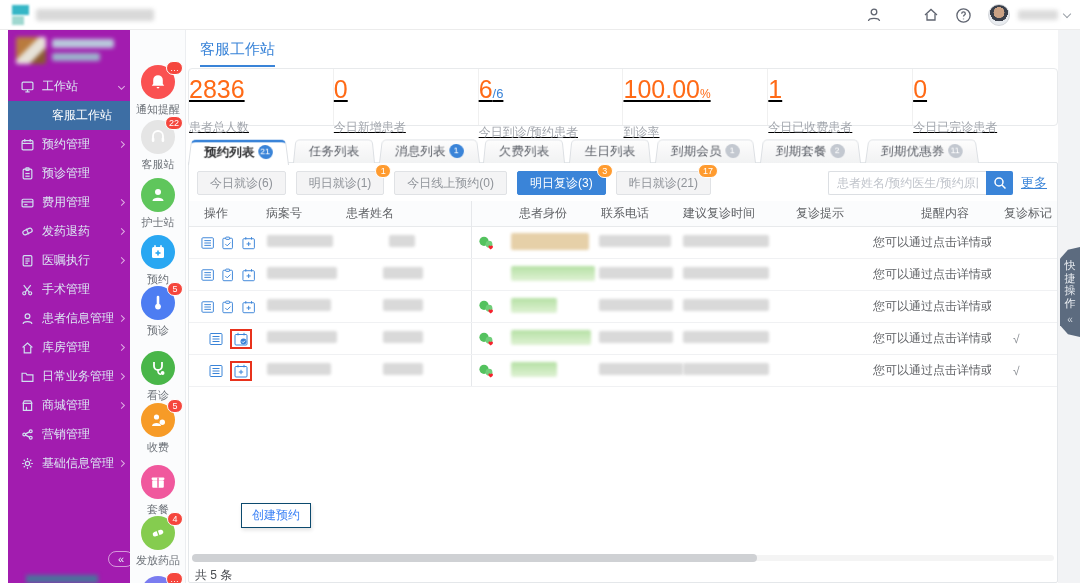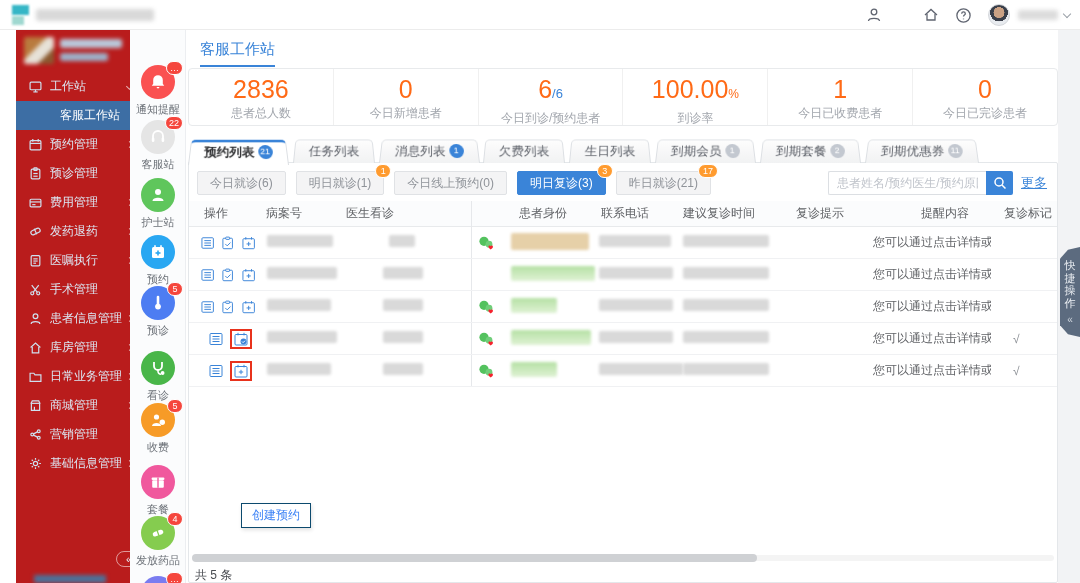--- a/index.html
+++ b/index.html
@@ -15,21 +15,21 @@
   .tb-logo-b { position:absolute; left:12px; top:16px; width:12px; height:9px; background:#9fd8d0; filter:blur(1px); }
   .tb-name { position:absolute; left:36px; top:9px; width:118px; height:12px; background:#d9d9d9; filter:blur(2px); border-radius:2px; }
   .tb-right { position:absolute; right:10px; top:0; height:30px; display:flex; align-items:center; gap:16px; }
   .tb-ic { width:17px; height:17px; display:flex; align-items:center; justify-content:center; }
   .tb-ic svg { stroke:#5f6470; fill:none; stroke-width:1.3; }
   .avatar { width:22px; height:22px; border-radius:50%; background:radial-gradient(circle at 50% 38%, #caa184 0 34%, #3a3f4a 35% 55%, #e8ebef 56%); border:1px solid #d4d7db; filter:blur(.4px); }
   .tb-user { width:40px; height:10px; background:#dcdcdc; border-radius:2px; filter:blur(2px); }
   .chev { display:inline-block; width:6px; height:6px; border-right:1.4px solid #9aa0a8; border-bottom:1.4px solid #9aa0a8; transform:rotate(45deg); margin-top:-3px; }
 
   
-  #sidebar { position:absolute; left:16px; top:30px; width:130px; height:553px; background:#b91c1c; color:#dce7f3; font-size:12px; z-index:20; }
+  #sidebar { position:absolute; left:8px; top:30px; width:130px; height:553px; background:#a21caf; color:#dce7f3; font-size:12px; z-index:20; }
   .sb-logo { position:relative; height:42px; }
   .sb-logo-img { position:absolute; left:8px; top:7px; width:30px; height:27px; background:linear-gradient(135deg,#b97b3e 0 40%,#e7e2d8 41% 70%,#8a5a30 71%); filter:blur(2px); border-radius:2px; }
   .sb-logo-tx1 { position:absolute; left:44px; top:9px; width:62px; height:9px; background:#b9c9dc; filter:blur(2px); border-radius:2px; }
   .sb-logo-tx2 { position:absolute; left:44px; top:23px; width:48px; height:8px; background:#9db3cc; filter:blur(2px); border-radius:2px; }
   .mi { position:relative; height:29px; display:flex; align-items:center; cursor:pointer; }
   .mi .ic { position:absolute; left:13px; width:13px; height:13px; display:flex; }
   .mi .ic svg { stroke:#cfe0ef; fill:none; stroke-width:1.1; width:13px; height:13px; }
   .mi .lb { position:absolute; left:34px; white-space:nowrap; }
   .mi.child .lb { left:44px; }
   .mi.active { background:#3d6ea4; color:#fff; }
@@ -45,26 +45,26 @@
   .rail-circle { position:relative; width:34px; height:34px; border-radius:50%; margin:0 auto; display:flex; align-items:center; justify-content:center; }
   .rail-label { font-size:11px; color:#6b7077; margin-top:3px; white-space:nowrap; }
   .badge-red { position:absolute; top:-4px; right:-8px; min-width:16px; height:14px; padding:0 3px; background:#f5463d; border:1px solid #fff; border-radius:8px; color:#fff; font-size:9px; line-height:12px; }
 
   
   #main { position:absolute; left:186px; top:30px; width:894px; height:553px; background:#fff; }
   #right-strip { position:absolute; left:1058px; top:30px; width:22px; height:553px; background:#f2f3f5; z-index:1; }
   .page-title { position:absolute; left:14px; top:10px; font-size:15px; color:#3a84d8; padding-bottom:6px; border-bottom:2px solid #3a84d8; }
 
   .stats { position:absolute; left:2px; top:38px; width:870px; height:58px; background:#fff; border:1px solid #e8eaec; border-radius:4px; display:flex; }
-  .stat { flex:1; text-align:center; padding-top:7px; position:relative; }
+  .stat { flex:1; text-align:left; padding-top:7px; position:relative;text-decoration:underline; }
   .stat + .stat { border-left:1px solid #f0f0f0; }
   .stat-v { font-size:25px; color:#ff6a16; line-height:26px; }
   .stat-suffix-blue { font-size:13px; color:#3a84d8; }
   .stat-suffix-orange { font-size:12px; color:#ff6a16; }
-  .stat-l { font-size:12px; color:#a2a6ad; margin-top:3px; }
+  .stat-l { font-size:12px; color:#a2a6ad; margin-top:17px; }
 
   .tabs { position:absolute; left:2px; top:108px; height:26px; display:flex; z-index:3; }
   .tab { position:relative; height:25px; line-height:23px; padding:0 14px; margin-right:4px; font-size:13px; color:#5a5e66; background:linear-gradient(#fdfdfd,#f1f2f3); border:1px solid #dcdfe3; border-bottom:none; border-radius:5px 5px 0 0; transform:perspective(14px) rotateX(2deg); transform-origin:50% 100%; cursor:pointer; white-space:nowrap; }
   .tab.active { background:#fff; border-top:3px solid #3a84d8; color:#303133; font-weight:bold; height:27px; line-height:21px; z-index:4; }
   .tbadge { display:inline-block; min-width:15px; height:15px; line-height:15px; padding:0 2px; border-radius:8px; font-size:9px; font-weight:normal; color:#fff; text-align:center; vertical-align:2px; }
   .tbadge.blue { background:#3a84d8; }
   .tbadge.gray { background:#c3c8d0; }
 
   .panel { position:absolute; left:2px; top:132px; width:870px; height:421px; background:#fff; border:1px solid #e4e7ea; border-radius:0 2px 2px 2px; overflow:hidden; z-index:2; }
   .filter-row { position:absolute; left:8px; top:8px; display:flex; gap:10px; }
@@ -450,21 +450,21 @@
             <circle cx="6" cy="6" r="4" stroke="#fff" stroke-width="1.5" fill="none"></circle>
             <line x1="9" y1="9" x2="12.5" y2="12.5" stroke="#fff" stroke-width="1.5"></line>
           </svg>
       </button>
       <span class="more-link">更多</span>
     </div>
 
     <div class="thead trow">
       <span style="padding-left:15px;">操作</span>
       <span style="padding-left:11px;">病案号</span>
-      <span style="padding-left:5px;">医生看诊</span>
+      <span style="padding-left:5px;">患者姓名</span>
       <span></span>
       <span style="padding-left:18px;">患者身份</span>
       <span style="padding-left:8px;">联系电话</span>
       <span style="padding-left:4px;">建议复诊时间</span>
       <span style="padding-left:21px;">复诊提示</span>
       <span style="padding-left:52px;">提醒内容</span>
       <span style="padding-left:13px;">复诊标记</span>
     </div>
     <div class="col-divider"></div>
 

